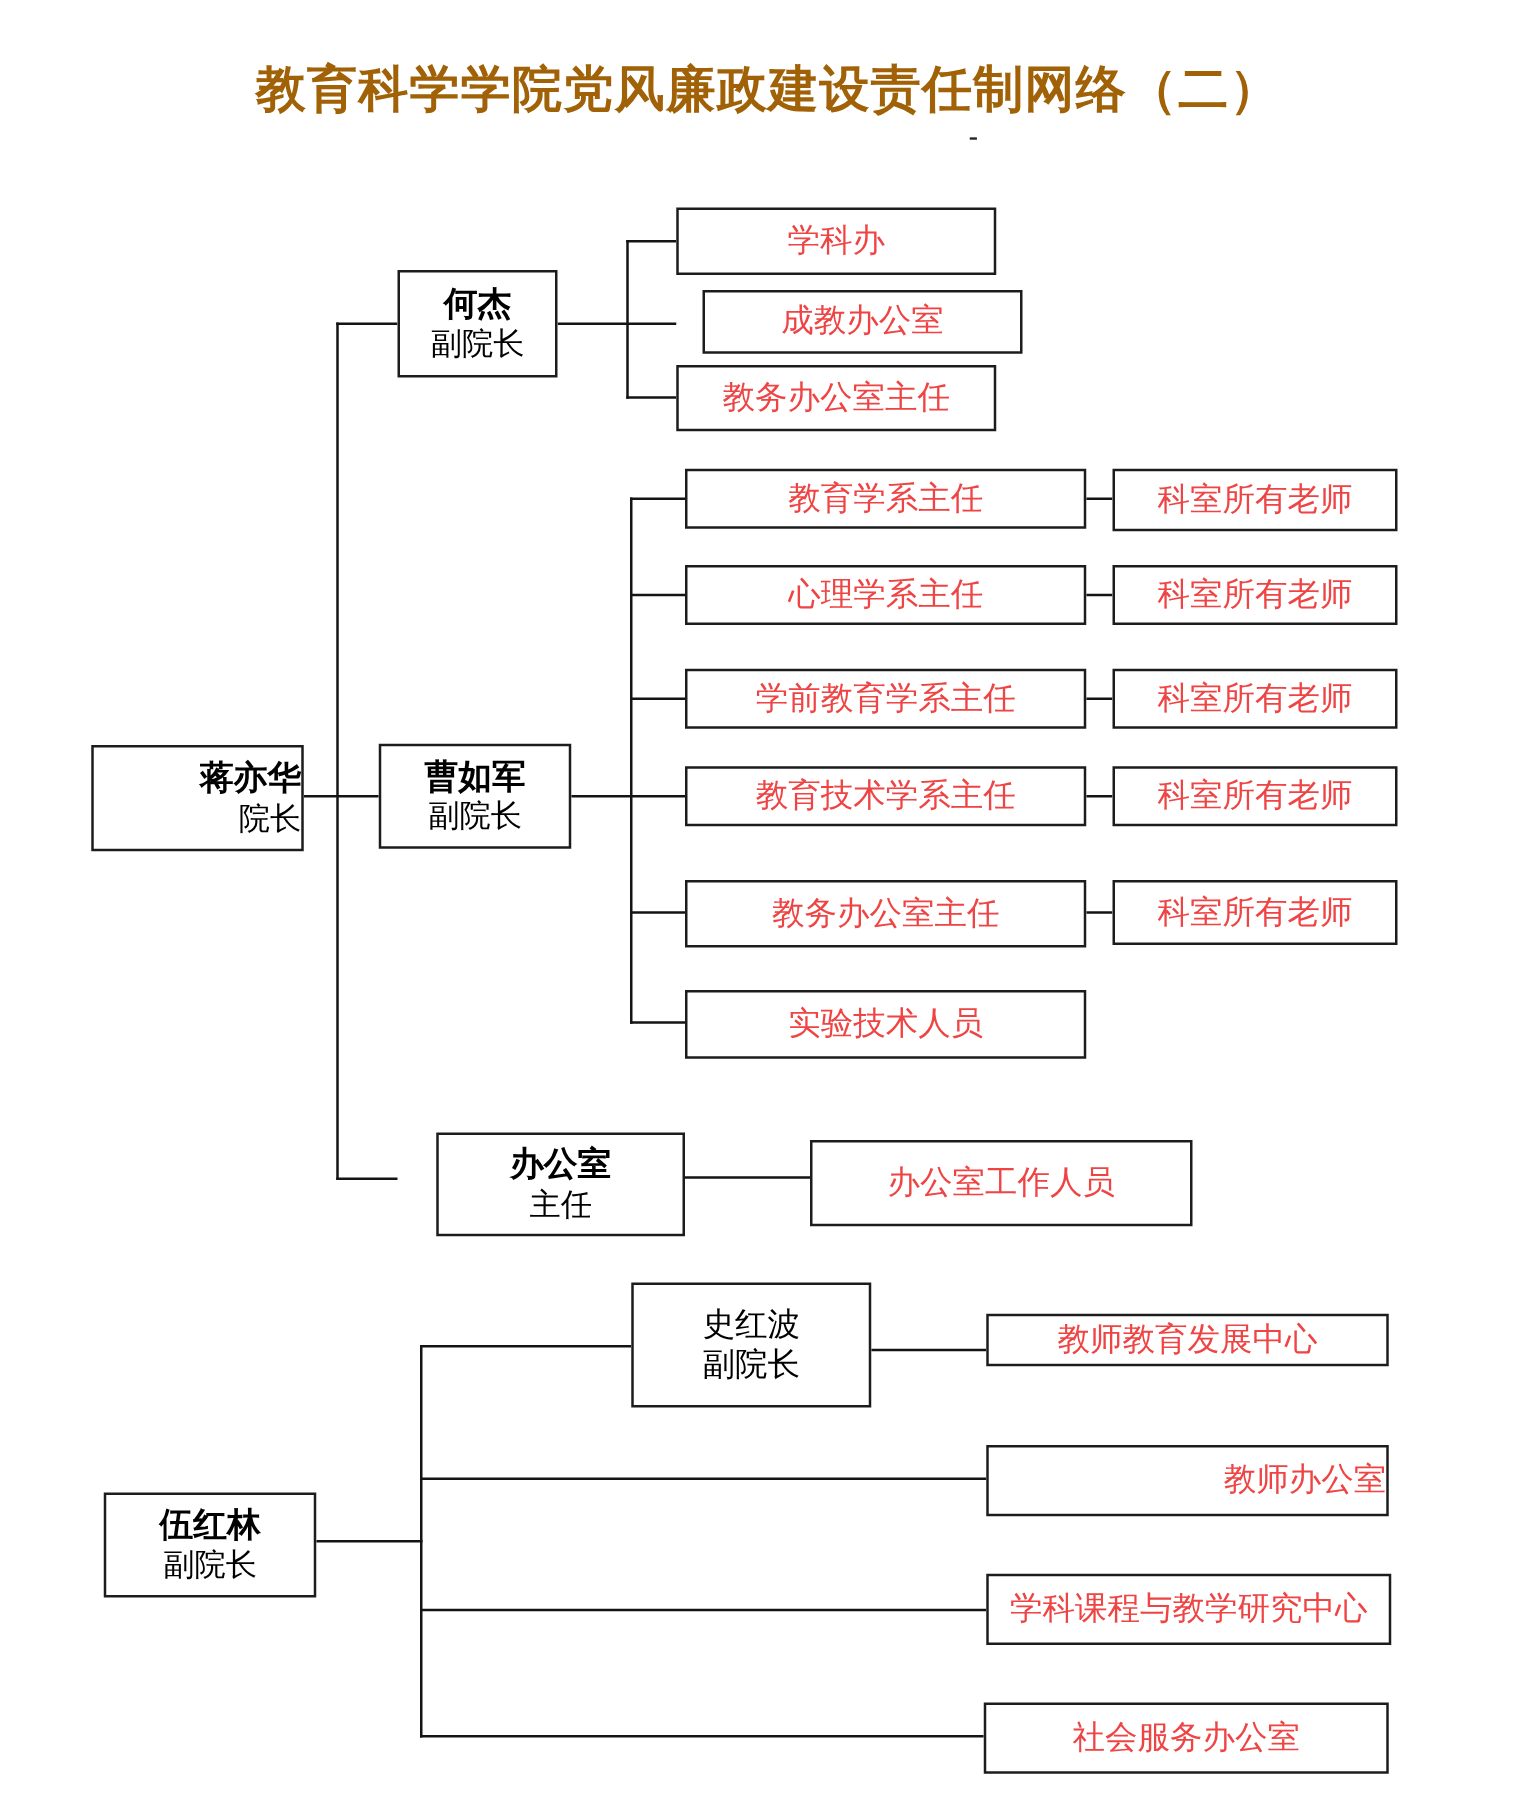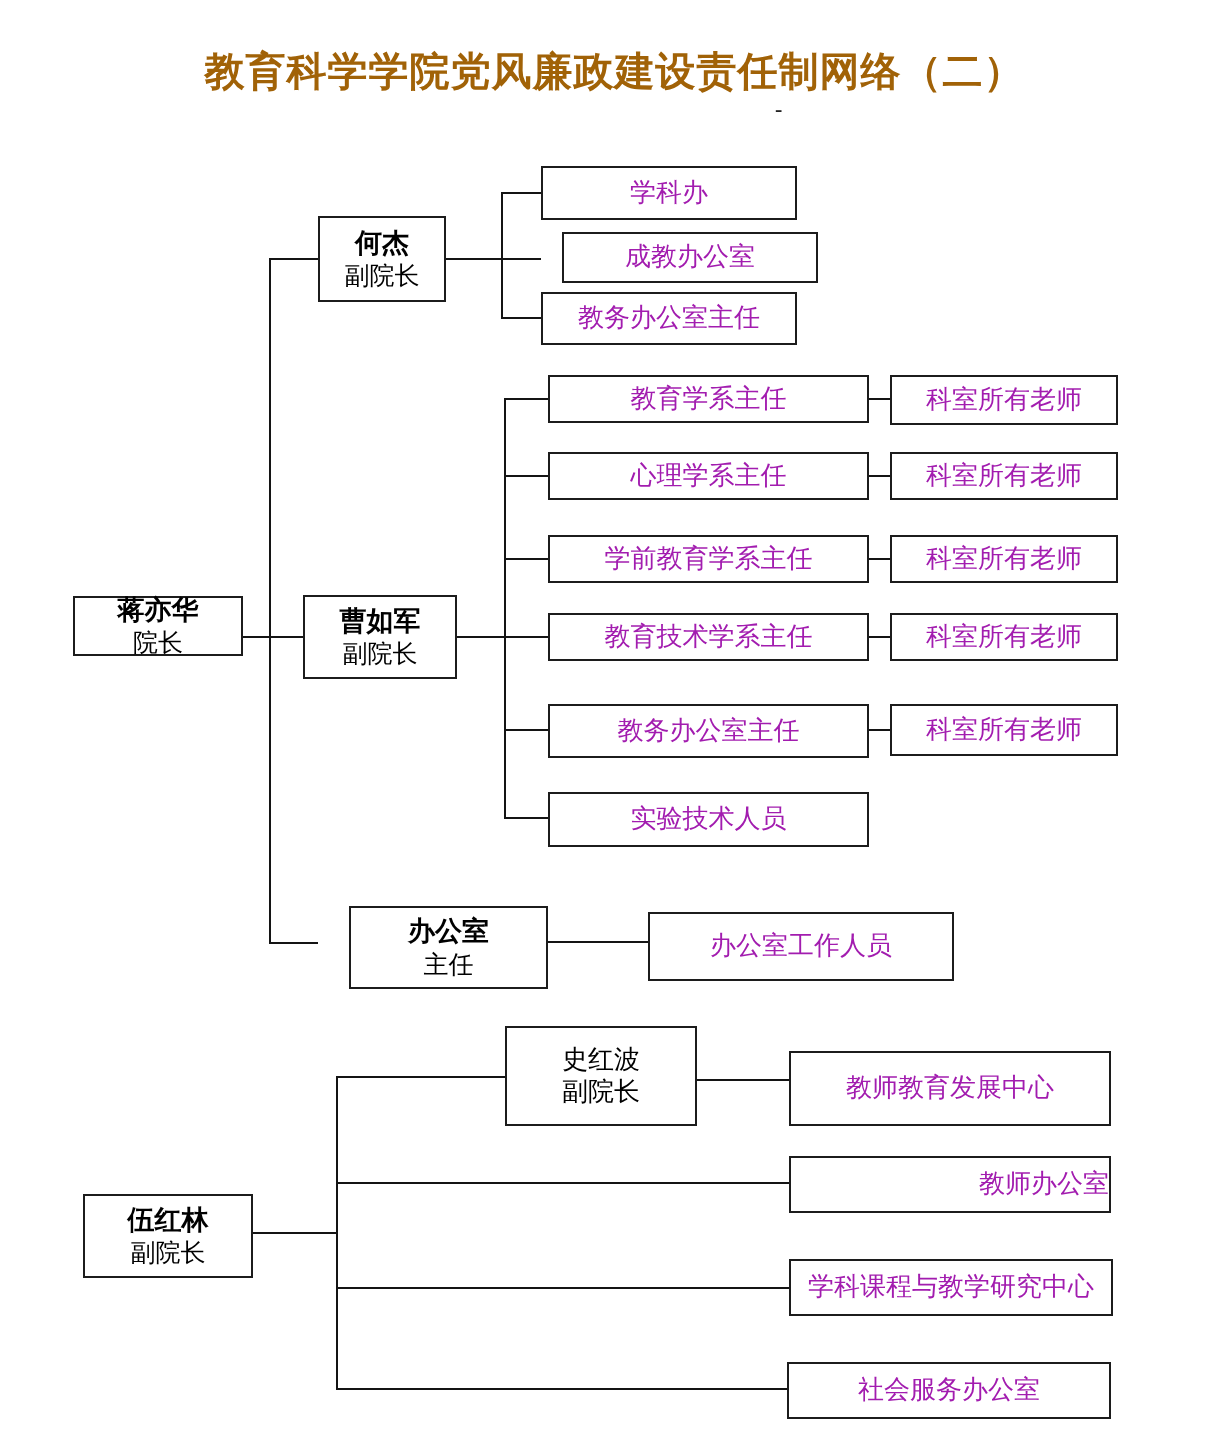--- a/index.html
+++ b/index.html
@@ -5,21 +5,21 @@
   html,body{margin:0;padding:0;background:#fff;}
   #canvas{position:relative;width:1229px;height:1451px;background:#ffffff;overflow:hidden;
           font-family:"Liberation Serif","DejaVu Serif",serif;color:#111;}
   .title{position:absolute;left:0;top:44px;width:100%;text-align:center;
          font-family:"Liberation Sans","DejaVu Sans",sans-serif;
          font-weight:bold;font-size:40px;letter-spacing:1px;color:#a16207;}
   .dash{position:absolute;left:775px;top:96px;font-size:22px;font-weight:bold;color:#222;}
   .box{position:absolute;box-sizing:border-box;border:2px solid #1c1c1c;background:#fff;
        display:flex;flex-direction:column;align-items:center;justify-content:center;
        text-align:center;line-height:1.25;}
-  .lbl{font-size:26px;color:#a21caf;}
+  .lbl{font-size:26px;color:#ef4444;}
   .nm{font-family:"Liberation Sans","DejaVu Sans",sans-serif;font-weight:bold;font-size:27px;color:#000;}
   .rl{font-size:25px;color:#000000;}
   .hline{position:absolute;height:2px;background:#141414;}
   .vline{position:absolute;width:2px;background:#141414;}
 </style>
 </head>
 <body>
 
 <div id="canvas">
 
@@ -49,21 +49,21 @@
   <div class="hline" style="left:517px;top:941px;width:131px;"></div>
 
   <div class="vline" style="left:336px;top:1076px;height:314px;"></div>
   <div class="hline" style="left:253px;top:1232px;width:85px;"></div>
   <div class="hline" style="left:336px;top:1076px;width:169px;"></div>
   <div class="hline" style="left:697px;top:1079px;width:92px;"></div>
   <div class="hline" style="left:336px;top:1182px;width:453px;"></div>
   <div class="hline" style="left:336px;top:1287px;width:453px;"></div>
   <div class="hline" style="left:336px;top:1388px;width:451px;"></div>
 
-  <div class="box" style="left:73px;top:596px;width:170px;height:60px;">
+  <div class="box" style="left:73px;top:596px;width:170px;height:85px;align-items:flex-end;">
     <div class="nm">蒋亦华</div>
     <div class="rl">院长</div>
   </div>
 
   <div class="box" style="left:318px;top:216px;width:128px;height:86px;">
     <div class="nm">何杰</div>
     <div class="rl">副院长</div>
   </div>
 
   <div class="box" style="left:303px;top:595px;width:154px;height:84px;">
@@ -132,21 +132,21 @@
   <div class="box" style="left:83px;top:1194px;width:170px;height:84px;">
     <div class="nm">伍红林</div>
     <div class="rl">副院长</div>
   </div>
 
   <div class="box" style="left:505px;top:1026px;width:192px;height:100px;">
     <div class="rl" style="font-size:26px;">史红波</div>
     <div class="rl" style="font-size:26px;">副院长</div>
   </div>
 
-  <div class="box" style="left:789px;top:1051px;width:322px;height:75px;">
+  <div class="box" style="left:789px;top:1051px;width:322px;height:42px;">
     <div class="lbl">教师教育发展中心</div>
   </div>
   <div class="box" style="left:789px;top:1156px;width:322px;height:57px;align-items:flex-end;">
     <div class="lbl">教师办公室</div>
   </div>
   <div class="box" style="left:789px;top:1259px;width:324px;height:57px;">
     <div class="lbl">学科课程与教学研究中心</div>
   </div>
   <div class="box" style="left:787px;top:1362px;width:324px;height:57px;">
     <div class="lbl">社会服务办公室</div>

